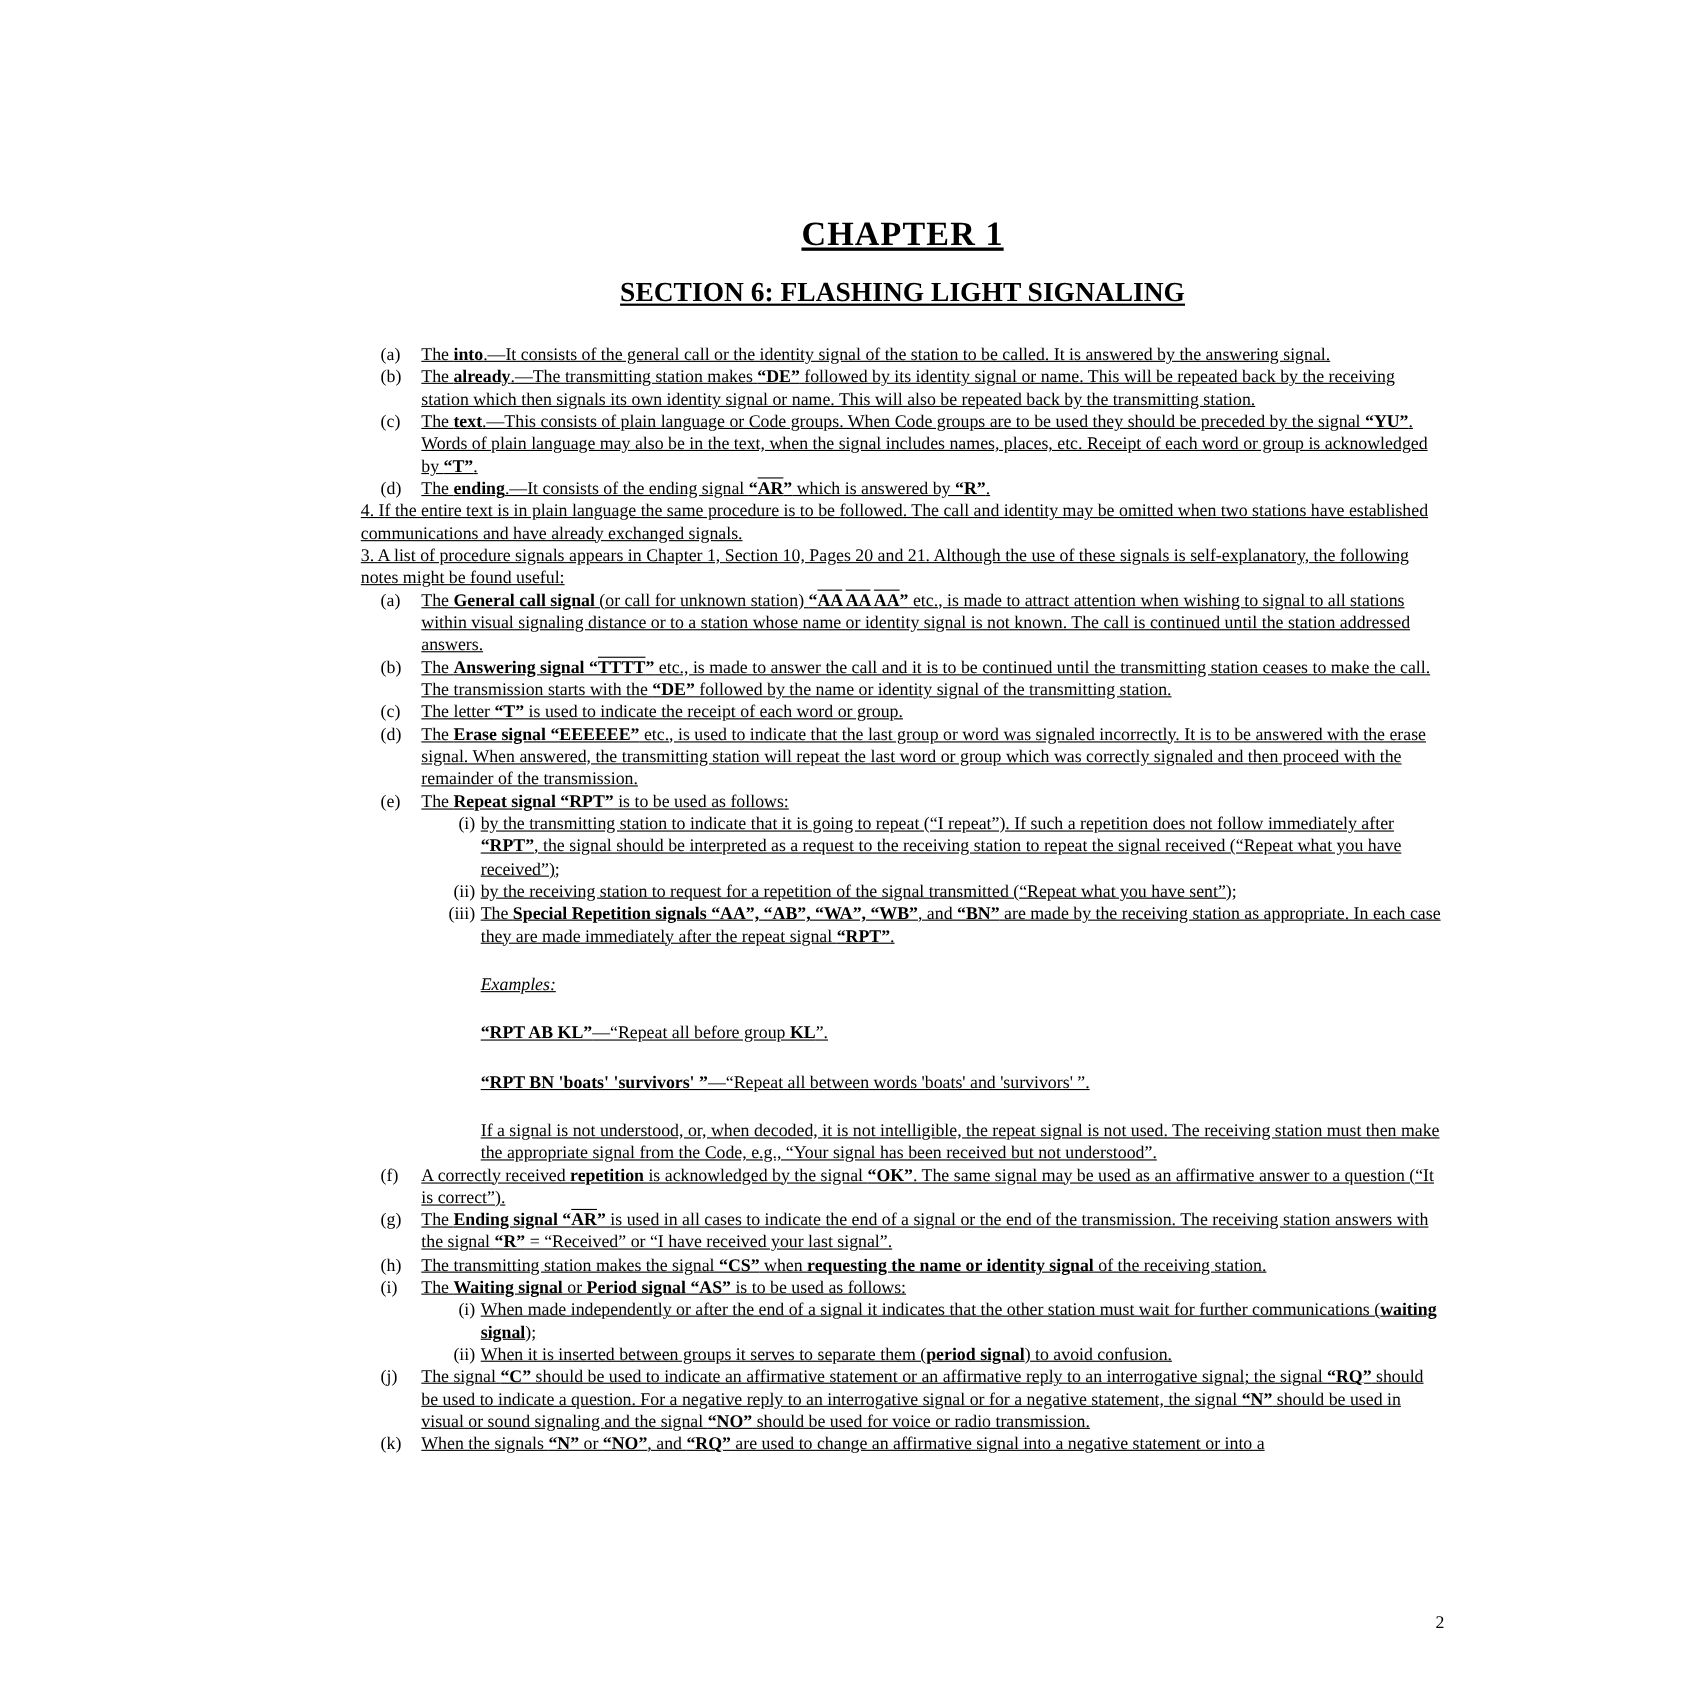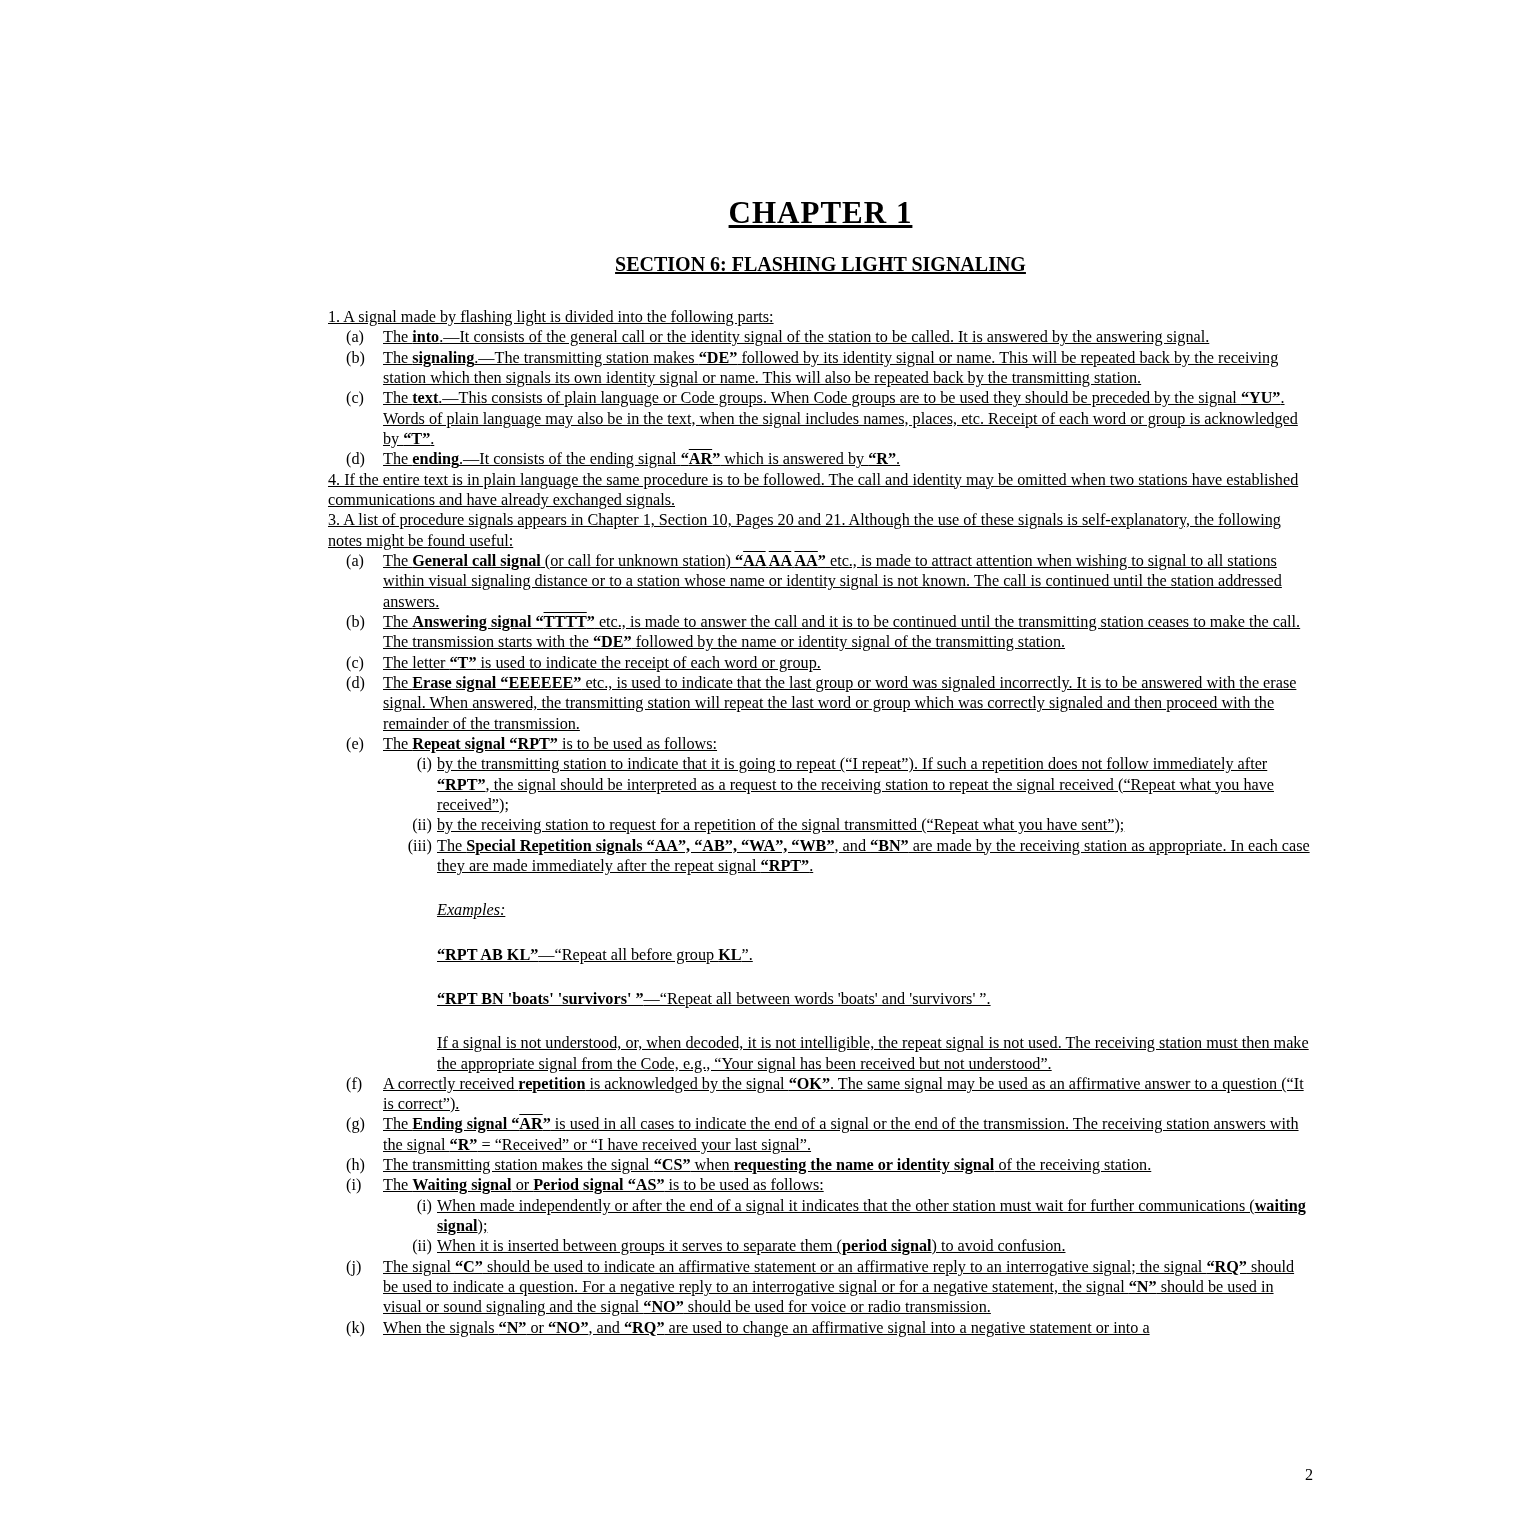--- a/index.html
+++ b/index.html
@@ -26,21 +26,21 @@
   .chapter-title {
     text-align: center;
     font-size: 31px;
     font-weight: bold;
     letter-spacing: 1px;
     margin: 0 0 22px 0;
     font-family: "Liberation Serif", serif;
   }
   .section-title {
     text-align: center;
-    font-size: 20px;
+    font-size: 25px;
     font-weight: bold;
     margin: 0 0 31px 0;
   }
   .body {
     font-size: 16.2px;
     line-height: 1.255;
     text-align: left;
   }
   p {
     margin: 0;
@@ -95,24 +95,23 @@
 </head>
 <body>
 
 <div class="page">
 
   <h1 class="chapter-title">CHAPTER  1</h1>
   <h2 class="section-title">SECTION 6: FLASHING LIGHT SIGNALING</h2>
 
   <div class="body">
 
-    <p class="num">1. A signal made by flashing light is divided into the following parts:</p>
     <div id="list1">
         <p class="lettered"><span class="mk">(a)</span><span>The <b>into</b>.—It consists of the general call or the identity signal of the station to be called. It is answered by the answering signal.</span></p>
-        <p class="lettered"><span class="mk">(b)</span><span>The <b>signaling</b>.—The transmitting station makes <b>“DE”</b> followed by its identity signal or name. This will be repeated back by the receiving station which then signals its own identity signal or name. This will also be repeated back by the transmitting station.</span></p>
+        <p class="lettered"><span class="mk">(b)</span><span>The <b>already</b>.—The transmitting station makes <b>“DE”</b> followed by its identity signal or name. This will be repeated back by the receiving station which then signals its own identity signal or name. This will also be repeated back by the transmitting station.</span></p>
         <p class="lettered"><span class="mk">(c)</span><span>The <b>text</b>.—This consists of plain language or Code groups. When Code groups are to be used they should be preceded by the signal <b>“YU”</b>. Words of plain language may also be in the text, when the signal includes names, places, etc. Receipt of each word or group is acknowledged by <b>“T”</b>.</span></p>
         <p class="lettered"><span class="mk">(d)</span><span>The <b>ending</b>.—It consists of the ending signal <b>“<span class="ovl">AR</span>”</b> which is answered by <b>“R”</b>.</span></p>
       </div>
 
     <p class="num">4. If the entire text is in plain language the same procedure is to be followed. The call and identity may be omitted when two stations have established communications and have already exchanged signals.</p>
 
     <p class="num">3. A list of procedure signals appears in Chapter 1, Section 10, Pages 20 and 21. Although the use of these signals is self-explanatory, the following notes might be found useful:</p>
     <div id="list3">
         <p class="lettered"><span class="mk">(a)</span><span>The <b>General call signal</b> (or call for unknown station) <b>“<span class="ovl">AA</span> <span class="ovl">AA</span> <span class="ovl">AA</span>”</b> etc., is made to attract attention when wishing to signal to all stations within visual signaling distance or to a station whose name or identity signal is not known. The call is continued until the station addressed answers.</span></p>
         <p class="lettered"><span class="mk">(b)</span><span>The <b>Answering signal “<span class="ovl">TTTT</span>”</b> etc., is made to answer the call and it is to be continued until the transmitting station ceases to make the call. The transmission starts with the <b>“DE”</b> followed by the name or identity signal of the transmitting station.</span></p>

